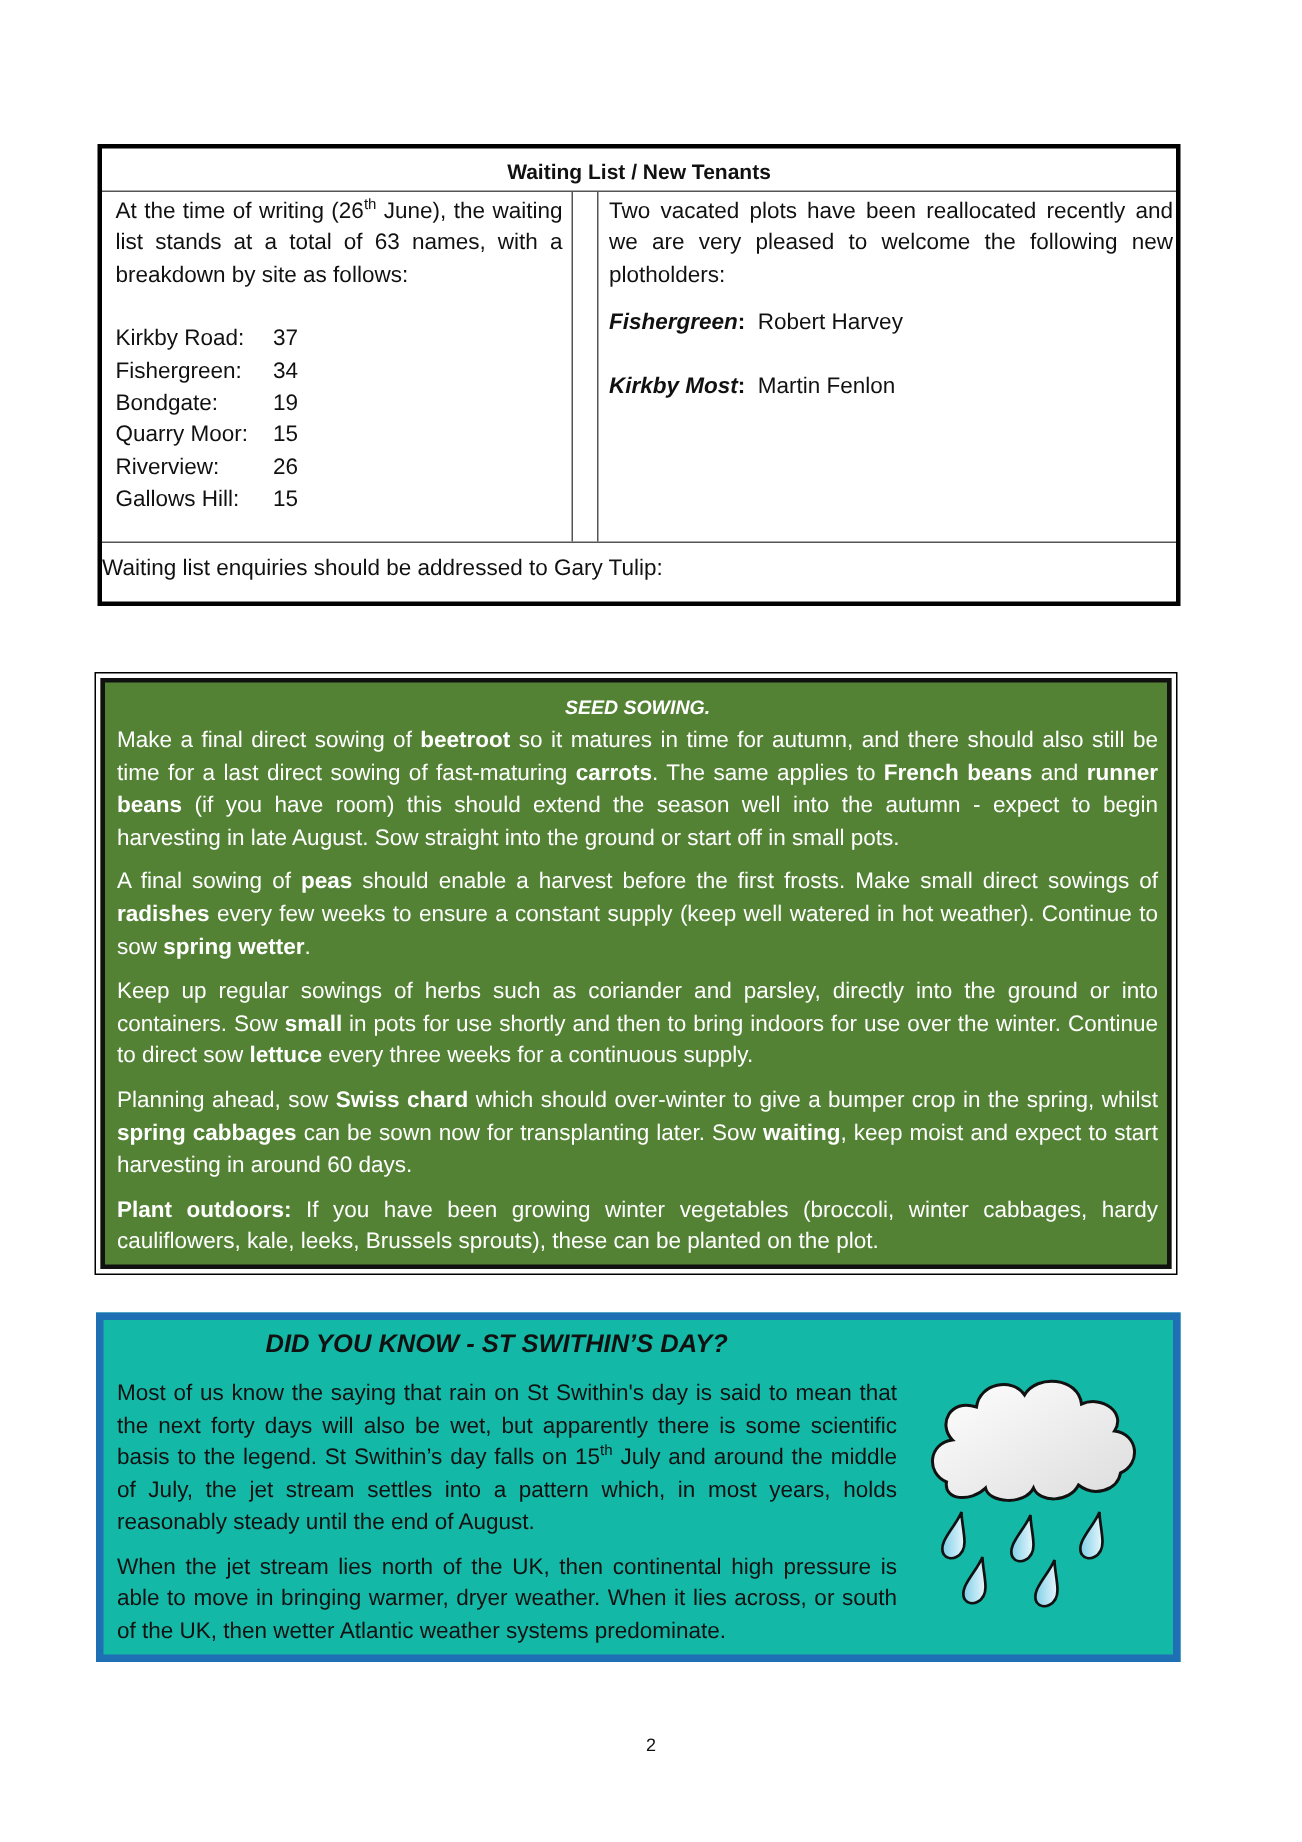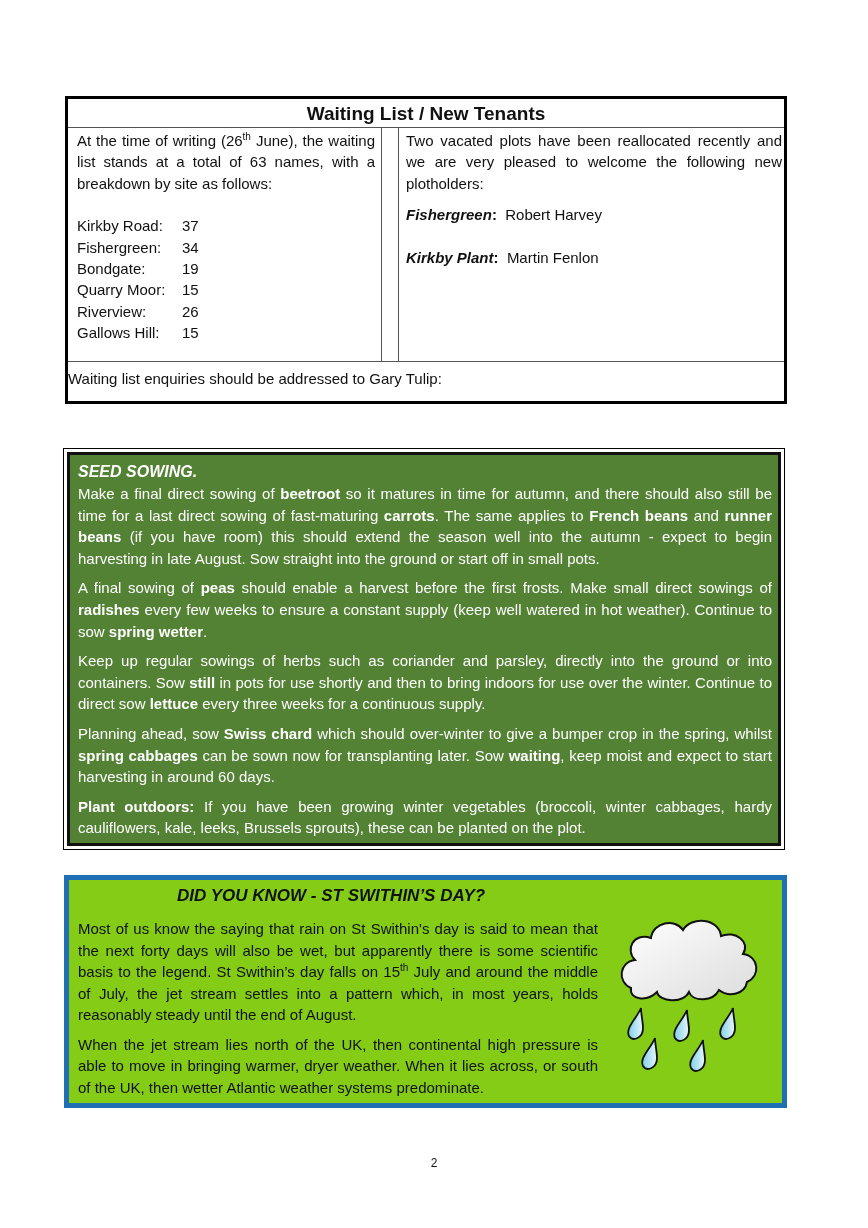--- a/index.html
+++ b/index.html
@@ -2,41 +2,41 @@
 <html><head>
 <meta charset="utf-8">
 <style>
   html, body { margin: 0; padding: 0; background: #ffffff; }
   body { width: 868px; height: 1228px; position: relative; font-family: "Liberation Sans", sans-serif; color: #111; }
   .sup { font-size: 10px; vertical-align: super; line-height: 0; }
   b { font-weight: bold; }
 
   
   .wl { position: absolute; left: 65px; top: 96px; width: 716px; height: 302px; border: 3px solid #000; }
-  .wl-title { height: 28px; border-bottom: 1px solid #555; text-align: center; font-weight: bold; font-size: 19px; line-height: 30px; }
+  .wl-title { height: 28px; border-bottom: 1px solid #555; text-align: center; font-weight: bold; font-size: 14px; line-height: 30px; }
   .wl-body { position: relative; height: 233px; border-bottom: 1px solid #555; }
   .wl-left { position: absolute; left: 9px; top: 2px; width: 298px; font-size: 15px; line-height: 21.4px; text-align: justify; }
   .wl-div1 { position: absolute; left: 313px; top: 0; bottom: 0; border-left: 1px solid #555; }
   .wl-div2 { position: absolute; left: 330px; top: 0; bottom: 0; border-left: 1px solid #555; }
   .wl-right { position: absolute; left: 338px; top: 2px; width: 376px; font-size: 15px; line-height: 21.4px; text-align: justify; }
   .site-row { display: flex; }
   .site-name { width: 105px; }
   .tenant { margin-top: 10px; }
   .tenant + .tenant { margin-top: 21px; }
   .tenant .site { font-weight: bold; font-style: italic; }
   .wl-foot { height: 38px; font-size: 15px; line-height: 34px; }
 
   
   .seed-outer { position: absolute; left: 63px; top: 448px; width: 722px; height: 402px; border: 1px solid #000; padding: 3px; box-sizing: border-box; }
   .seed { width: 100%; height: 100%; background: #548235; border: 3px solid #111; box-sizing: border-box; color: #fff; padding: 6px 6px 0 8px; font-size: 15px; line-height: 21.6px; text-align: justify; }
-  .seed-title { text-align: left; font-weight: bold; font-style: italic; font-size: 16px; line-height: 21px; margin-bottom: 1px; }
+  .seed-title { text-align: center; font-weight: bold; font-style: italic; font-size: 13px; line-height: 21px; margin-bottom: 1px; }
   .seed p { margin: 0 0 8px 0; }
 
   
-  .dyk { position: absolute; left: 64px; top: 875px; width: 723px; height: 233px; border: 5px solid #1f6fb5; box-sizing: border-box; background: #84cc16; }
+  .dyk { position: absolute; left: 64px; top: 875px; width: 723px; height: 233px; border: 5px solid #1f6fb5; box-sizing: border-box; background: #14b8a6; }
   .dyk-title { position: absolute; left: 108px; top: 6px; font-weight: bold; font-style: italic; font-size: 17px; }
   .dyk-text { position: absolute; left: 9px; top: 38px; width: 520px; font-size: 15px; line-height: 21.5px; text-align: justify; }
   .dyk-text p { margin: 0 0 8px 0; }
   .cloud { position: absolute; left: 542px; top: 30px; width: 160px; height: 165px; }
 
   .page-num { position: absolute; left: 0; width: 868px; top: 1156px; text-align: center; font-size: 12px; }
 </style>
 </head>
 <body>
 
@@ -69,32 +69,32 @@
       <div class="site-row">
           <span class="site-name">Gallows Hill:</span>
           <span>15</span>
         </div>
     </div>
     <div class="wl-div1"></div>
     <div class="wl-div2"></div>
     <div class="wl-right">
       <div>Two vacated plots have been reallocated recently and we are very pleased to welcome the following new plotholders:</div>
       <div class="tenant"><span class="site">Fishergreen</span><b>:</b>&nbsp; <span>Robert Harvey</span></div>
-      <div class="tenant"><span class="site">Kirkby Plant</span><b>:</b>&nbsp; <span>Martin Fenlon</span></div>
+      <div class="tenant"><span class="site">Kirkby Most</span><b>:</b>&nbsp; <span>Martin Fenlon</span></div>
     </div>
   </div>
   <div class="wl-foot">Waiting list enquiries should be addressed to Gary Tulip:</div>
 </div>
 
 <div class="seed-outer">
   <div class="seed">
     <div class="seed-title">SEED SOWING.</div>
     <p><span>Make a final direct sowing of </span><b>beetroot</b><span> so it matures in time for autumn, and there should also still be time for a last direct sowing of fast-maturing </span><b>carrots</b><span>.  The same applies to </span><b>French beans</b><span> and </span><b>runner beans</b><span> (if you have room) this should extend the season well into the autumn - expect to begin harvesting in late August.  Sow straight into the ground or start off in small pots.</span></p>
     <p><span>A final sowing of </span><b>peas</b><span> should enable a harvest before the first frosts.  Make small direct sowings of </span><b>radishes</b><span> every few weeks to ensure a constant supply (keep well watered in hot weather). Continue to sow </span><b>spring wetter</b><span>.</span></p>
-    <p><span>Keep up regular sowings of herbs such as coriander and parsley, directly into the ground or into containers.  Sow </span><b>still</b><span> in pots for use shortly and then to bring indoors for use over the winter. Continue to direct sow </span><b>lettuce</b><span> every three weeks for a continuous supply.</span></p>
+    <p><span>Keep up regular sowings of herbs such as coriander and parsley, directly into the ground or into containers.  Sow </span><b>small</b><span> in pots for use shortly and then to bring indoors for use over the winter. Continue to direct sow </span><b>lettuce</b><span> every three weeks for a continuous supply.</span></p>
     <p><span>Planning ahead, sow </span><b>Swiss chard</b><span> which should over-winter to give a bumper crop in the spring, whilst </span><b>spring cabbages</b><span> can be sown now for transplanting later.  Sow </span><b>waiting</b><span>, keep moist and expect to start harvesting in around 60 days.</span></p>
     <p><b>Plant outdoors:</b><span>  If you have been growing winter vegetables (broccoli, winter cabbages, hardy cauliflowers, kale, leeks, Brussels sprouts), these can be planted on the plot.</span></p>
   </div>
 </div>
 
 <div class="dyk">
   <div class="dyk-title">DID YOU KNOW - ST SWITHIN’S DAY?</div>
   <div class="dyk-text">
     <p><span>Most of us know the saying that rain on St Swithin's day is said to mean that the next forty days will also be wet, but apparently there is some scientific basis to the legend.  St Swithin’s day falls on 15</span><span class="sup">th</span><span> July and around the middle of July, the jet stream settles into a pattern which, in most years, holds reasonably steady until the end of August.</span></p>
     <p>When the jet stream lies north of the UK, then continental high pressure is able to move in bringing warmer, dryer weather.  When it lies across, or south of the UK, then wetter Atlantic weather systems predominate.</p>

